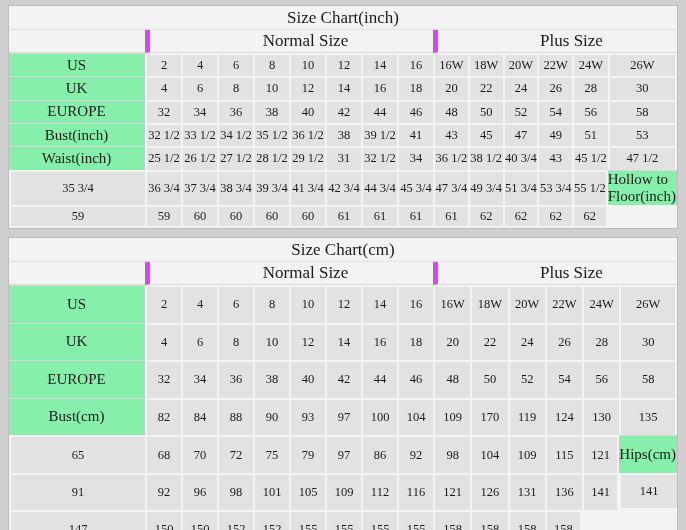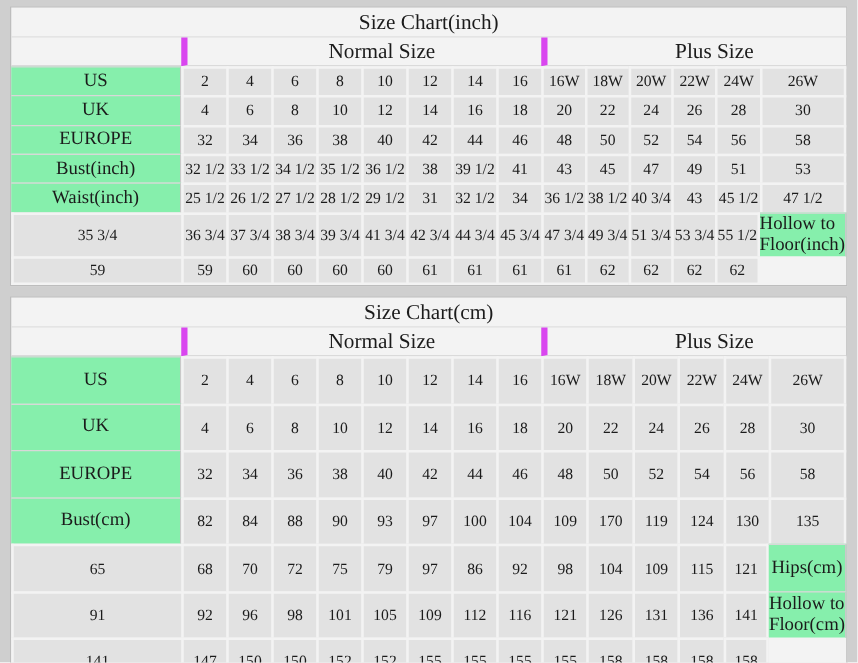--- a/index.html
+++ b/index.html
@@ -233,21 +233,20 @@
       <div class="cell dcell">101</div>
       <div class="cell dcell">105</div>
       <div class="cell dcell">109</div>
       <div class="cell dcell">112</div>
       <div class="cell dcell">116</div>
       <div class="cell dcell">121</div>
       <div class="cell dcell">126</div>
       <div class="cell dcell">131</div>
       <div class="cell dcell">136</div>
       <div class="cell dcell lc">141</div>
-      <div class="cell lcell lr">Hollow to Floor(cm)</div>
       <div class="cell dcell lr">141</div>
       <div class="cell dcell lr">147</div>
       <div class="cell dcell lr">150</div>
       <div class="cell dcell lr">150</div>
       <div class="cell dcell lr">152</div>
       <div class="cell dcell lr">152</div>
       <div class="cell dcell lr">155</div>
       <div class="cell dcell lr">155</div>
       <div class="cell dcell lr">155</div>
       <div class="cell dcell lr">155</div>

